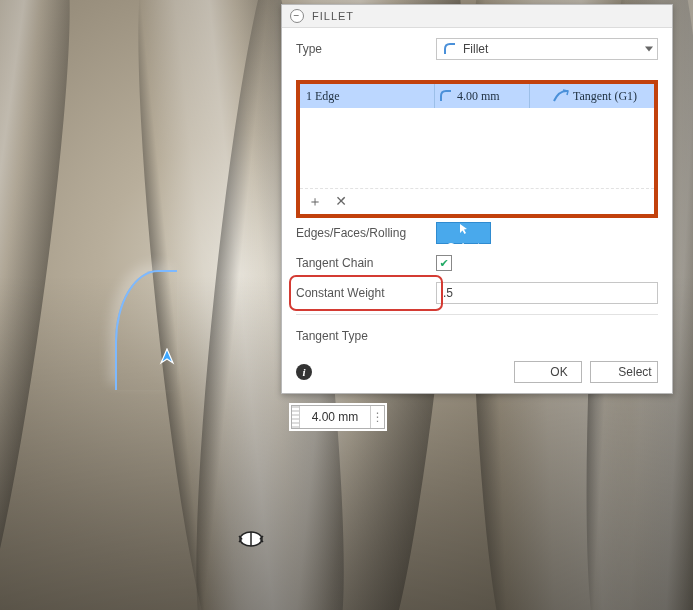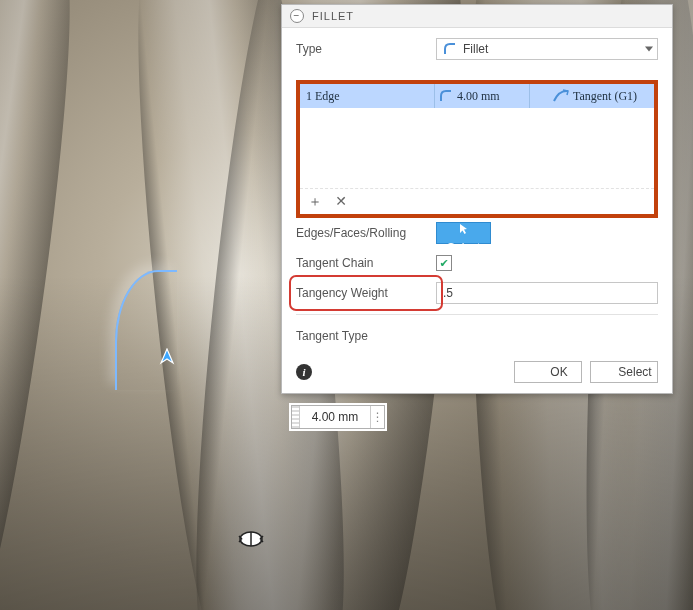--- a/index.html
+++ b/index.html
@@ -360,21 +360,21 @@
         <span>Select</span>
       </div>
     </div>
 
     <div class="row">
       <div class="label">Tangent Chain</div>
       <div class="checkbox checked"></div>
     </div>
 
     <div class="row highlight-red">
-      <div class="label">Tangency Weight</div>
+      <div class="label">Constant Weight</div>
       <input class="text-input" type="text" value=".5" style="">
     </div>
 
     <div class="divider"></div>
 
     <div class="row">
       <div class="label">Tangent Type</div>
     </div>
   </div>
 

